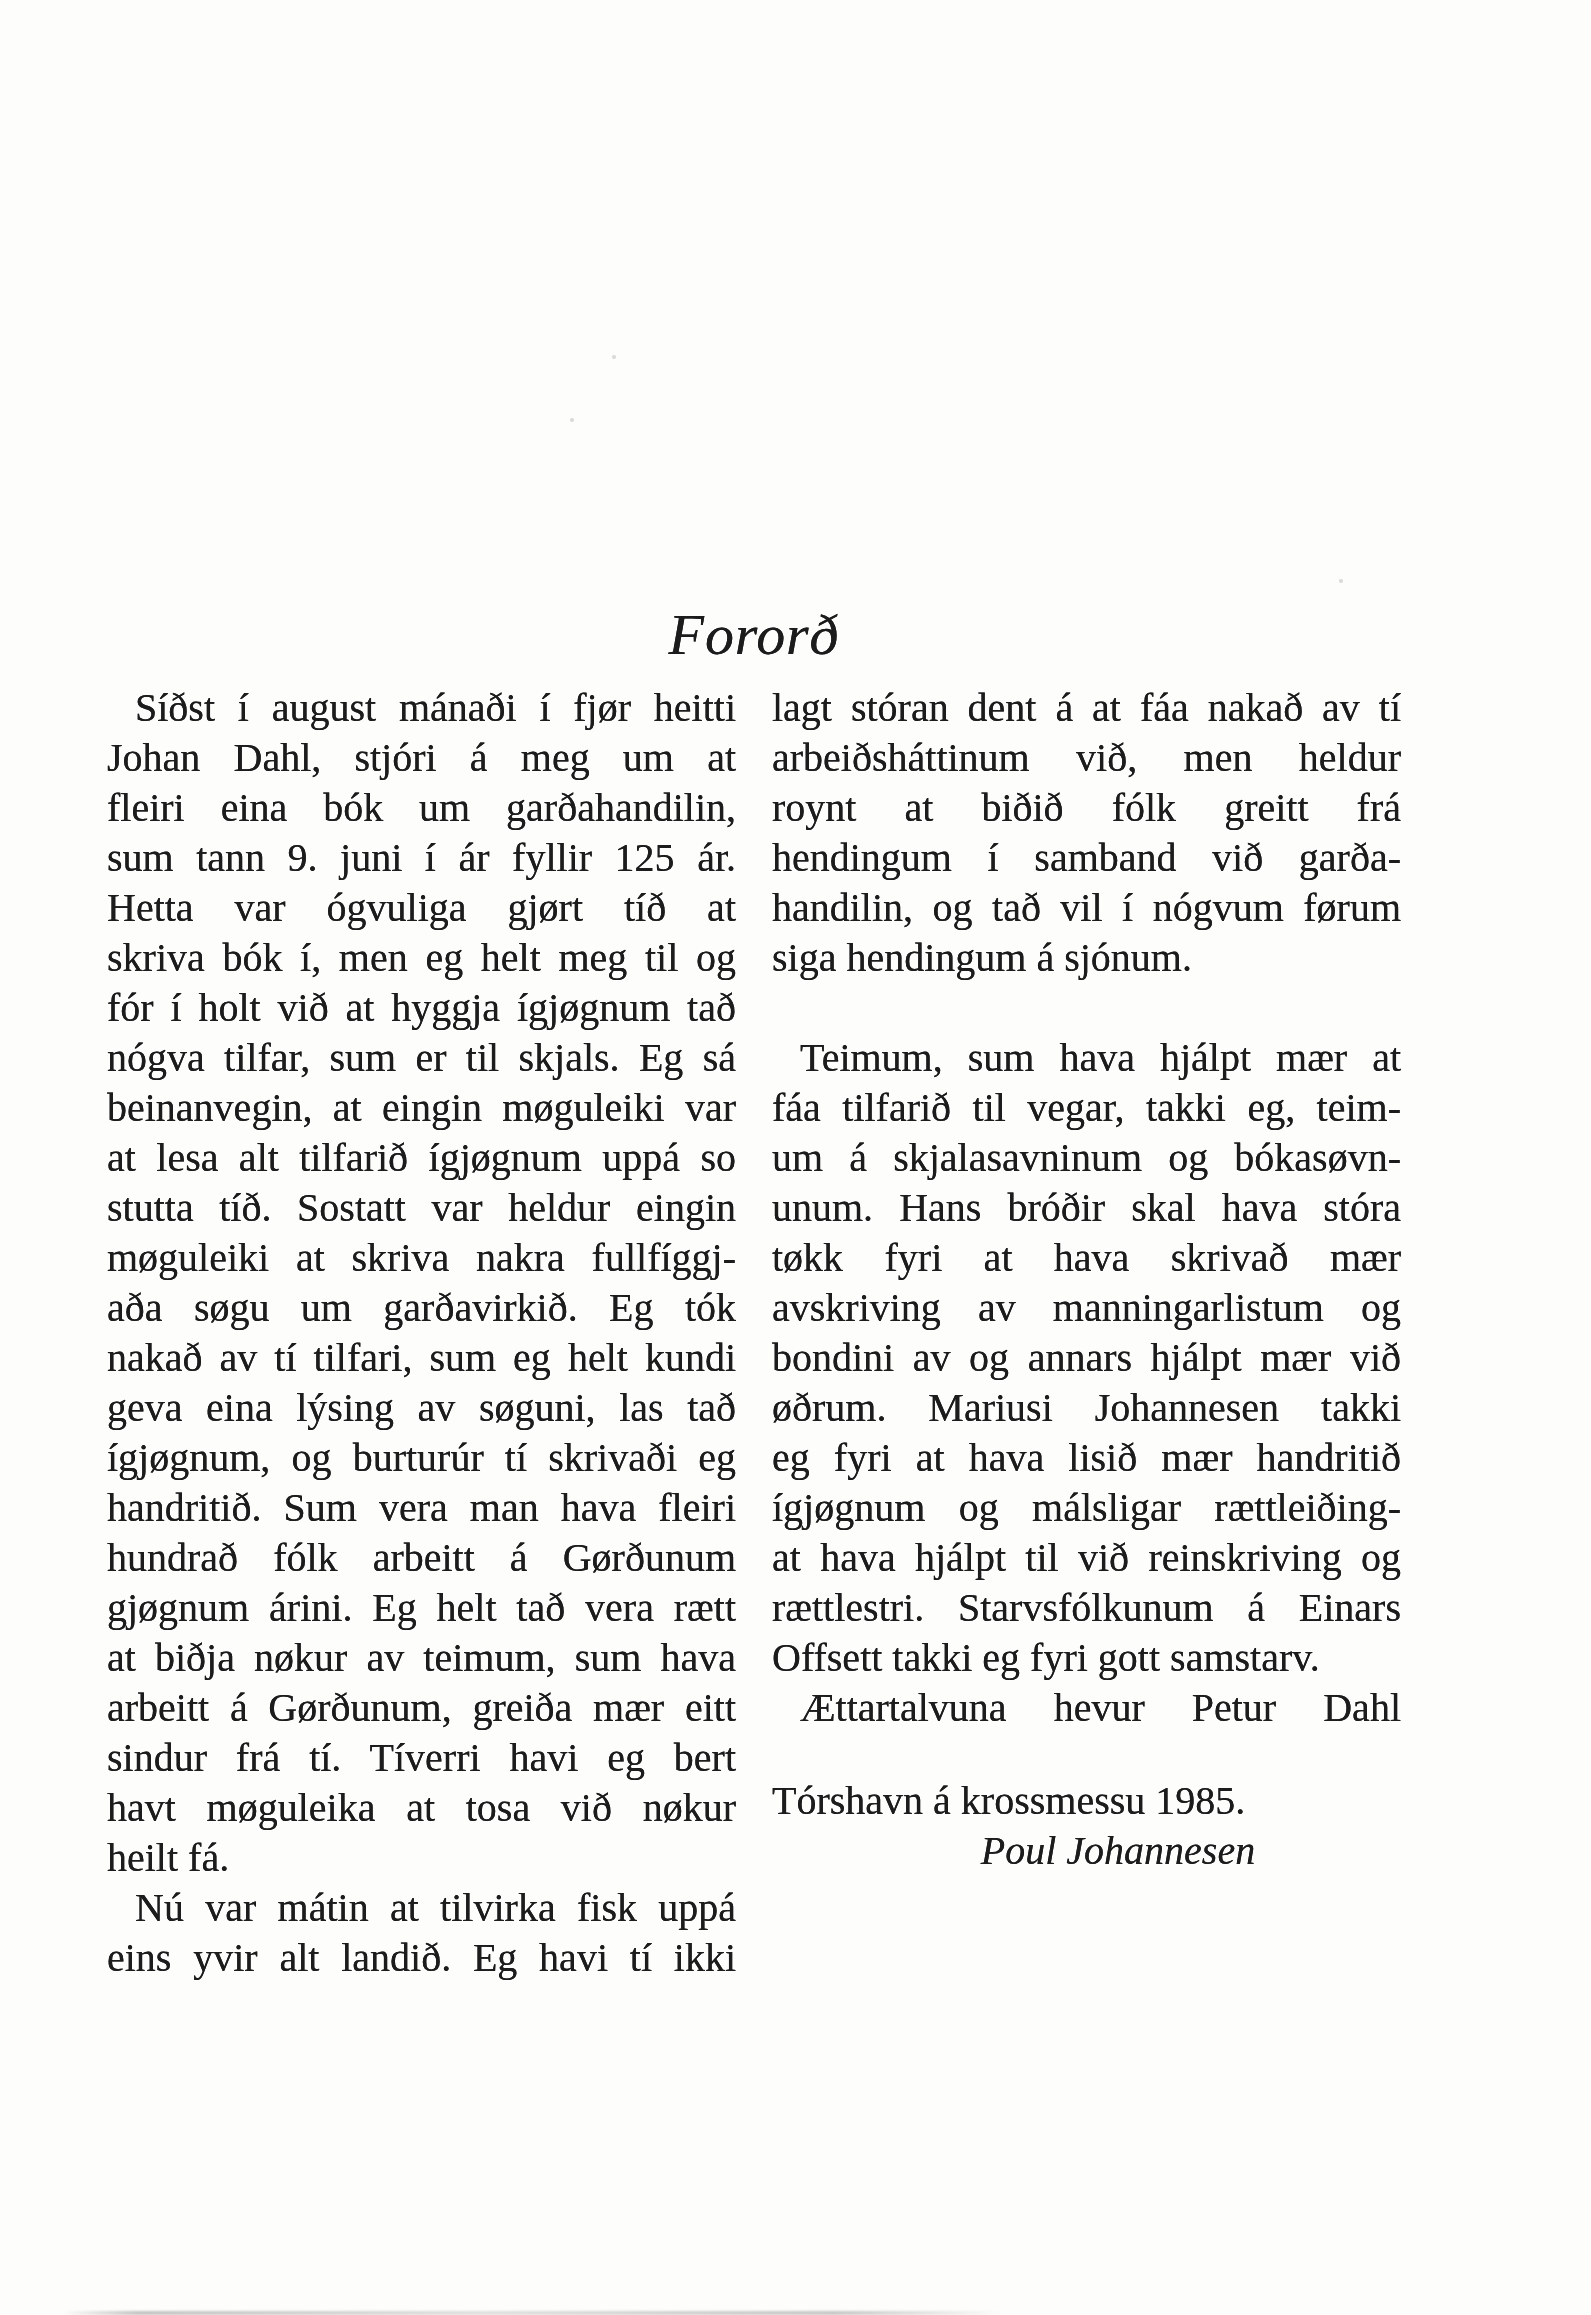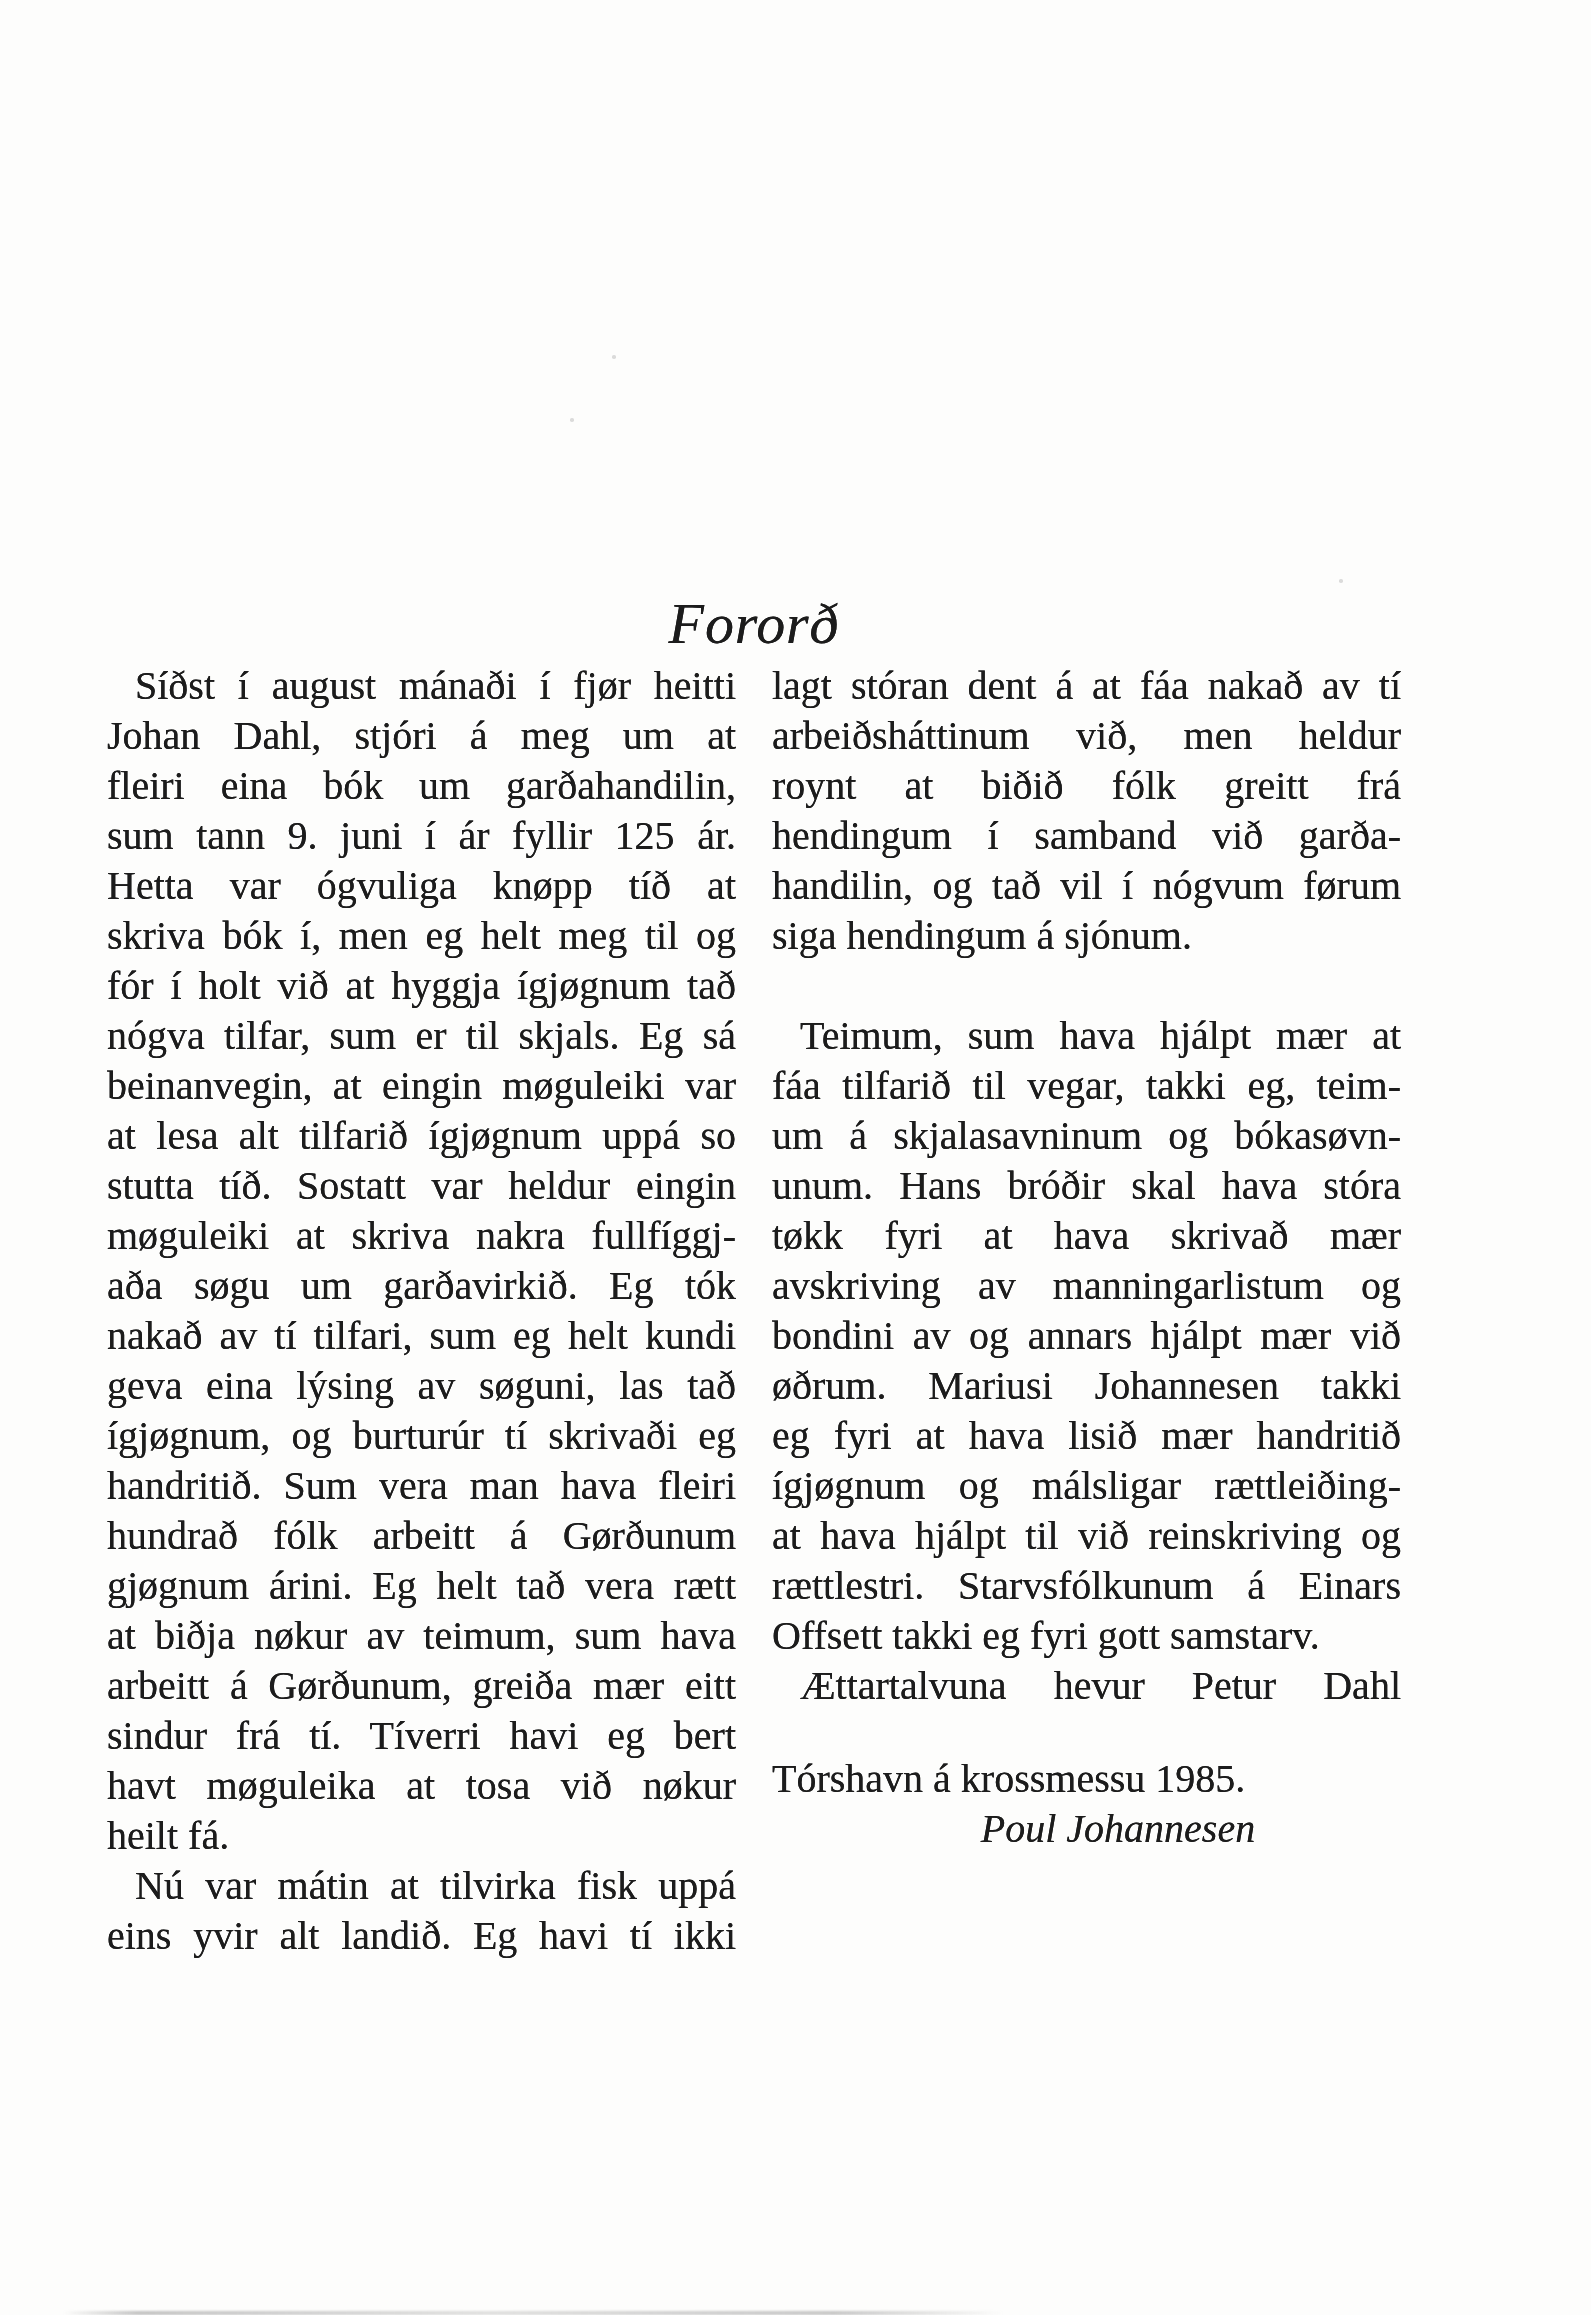--- a/index.html
+++ b/index.html
@@ -16,21 +16,21 @@
     font-family: "Liberation Serif", "DejaVu Serif", serif;
     color: #1c1c1c;
   }
   .content {
     position: absolute;
     left: 107px;
     top: 0;
     width: 1294px;
   }
   .title {
-    margin: 5px;
+    margin: 16px;
     padding-top: 586px;
     text-align: center;
     font-style: italic;
     font-weight: 500;
     font-size: 58px;
     line-height: 65px;
     letter-spacing: 0.9px;
     text-shadow: 0 0 0.5px currentColor;
   }
   .columns {
@@ -101,21 +101,21 @@
   <div class="content">
     <h1 class="title">Fororð</h1>
     <div class="columns">
       <div class="colwrap">
         <div class="col" id="col-0">
             <div class="para indent">
               <div class="line">Síðst í august mánaði í fjør heitti</div>
               <div class="line">Johan Dahl, stjóri á meg um at</div>
               <div class="line">fleiri eina bók um garðahandilin,</div>
               <div class="line">sum tann 9. juni í ár fyllir 125 ár.</div>
-              <div class="line">Hetta var ógvuliga knøpp tíð at</div>
+              <div class="line">Hetta var ógvuliga gjørt tíð at</div>
               <div class="line">skriva bók í, men eg helt meg til og</div>
               <div class="line">fór í holt við at hyggja ígjøgnum tað</div>
               <div class="line">nógva tilfar, sum er til skjals. Eg sá</div>
               <div class="line">beinanvegin, at eingin møguleiki var</div>
               <div class="line">at lesa alt tilfarið ígjøgnum uppá so</div>
               <div class="line">stutta tíð. Sostatt var heldur eingin</div>
               <div class="line">møguleiki at skriva nakra fullfíggj-</div>
               <div class="line">aða søgu um garðavirkið. Eg tók</div>
               <div class="line">nakað av tí tilfari, sum eg helt kundi</div>
               <div class="line">geva eina lýsing av søguni, las tað</div>

